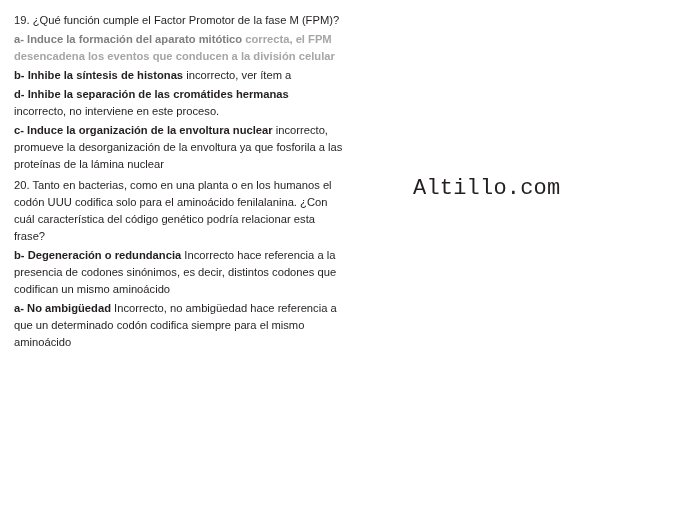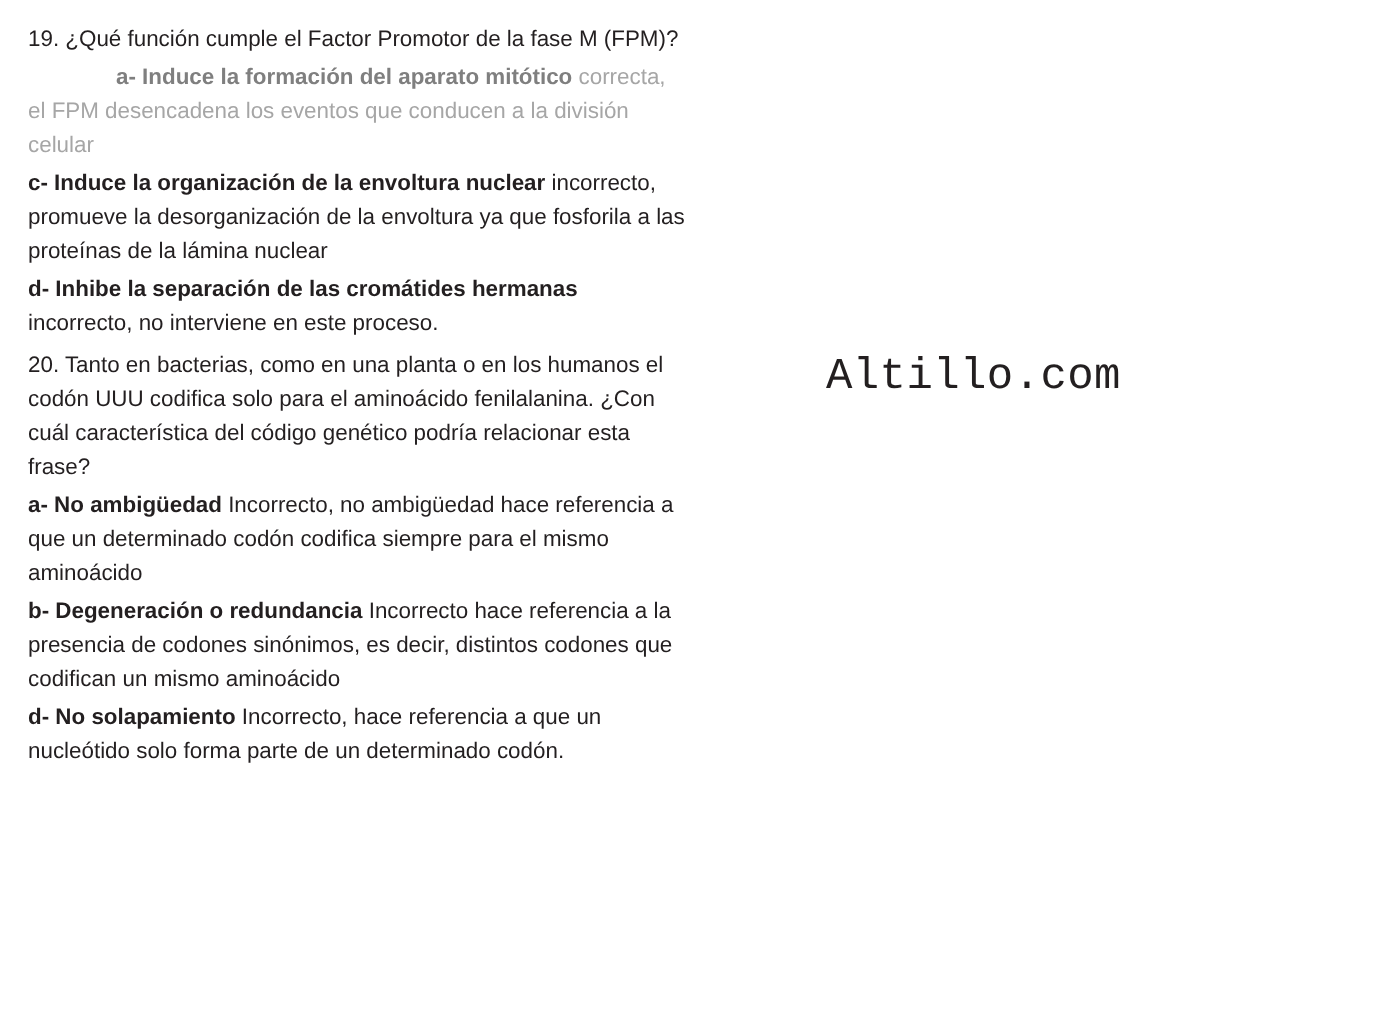--- a/index.html
+++ b/index.html
@@ -41,53 +41,53 @@
     font-weight: bold;
     color: #231f20;
   }
   .ans .fb {
     font-weight: normal;
     color: #231f20;
   }
   .ans.faded .lead {
     color: #7f7f7f;
     font-weight: bold;
-    margin-left: 44px;
   }
   .ans.faded .fb {
     color: #a6a6a6;
   }
   .ans .fb.grey {
     color: #a6a6a6;
+    font-weight: bold;
   }
   #watermark {
     position: absolute;
     left: 413px;
     top: 176px;
     font-size: 22px;
     color: #231f20;
     font-family: Liberation Mono, monospace;
     letter-spacing: 0.2px;
     white-space: nowrap;
   }
 </style>
 </head>
 <body>
 
 <div id="doc">
 
   <div class="qblock">
     <p class="qtitle">19. ¿Qué función cumple el  Factor Promotor de la fase M (FPM)?</p>
     <p class="ans faded"><span class="lead">a- Induce la formación del aparato mitótico</span><span class="fb grey"> correcta, el FPM desencadena los eventos que conducen a la división celular</span></p>
+    <p class="ans"><span class="lead">b- Inhibe la síntesis  de histonas</span><span class="fb"> incorrecto, ver ítem a</span></p>
+    <p class="ans"><span class="lead">d- Inhibe la separación de las cromátides hermanas</span><span class="fb"> incorrecto, no interviene en este proceso.</span></p>
     <p class="ans"><span class="lead">c- Induce  la  organización de la envoltura nuclear</span><span class="fb"> incorrecto, promueve la desorganización de la envoltura ya que fosforila a las proteínas de la lámina nuclear</span></p>
-    <p class="ans"><span class="lead">d- Inhibe la separación de las cromátides hermanas</span><span class="fb"> incorrecto, no interviene en este proceso.</span></p>
   </div>
 
   <div class="qblock">
     <p class="qtitle">20. Tanto en bacterias, como en una planta o en los humanos el codón UUU codifica solo para el aminoácido fenilalanina. ¿Con cuál característica del código genético podría relacionar esta frase?</p>
+    <p class="ans"><span class="lead">b- Degeneración o redundancia</span><span class="fb">  Incorrecto hace referencia a la presencia de codones sinónimos, es decir, distintos codones que codifican un mismo aminoácido</span></p>
     <p class="ans"><span class="lead">a- No ambigüedad</span><span class="fb"> Incorrecto, no ambigüedad hace referencia a que un determinado codón codifica siempre para el mismo aminoácido</span></p>
-    <p class="ans"><span class="lead">b- Degeneración o redundancia</span><span class="fb">  Incorrecto hace referencia a la presencia de codones sinónimos, es decir, distintos codones que codifican un mismo aminoácido</span></p>
-    <p class="ans"><span class="lead">d- No solapamiento</span><span class="fb"> Incorrecto, hace referencia a que un nucleótido solo forma parte de un determinado codón.</span></p>
   </div>
 
 </div>
 
 <div id="watermark">Altillo.com</div>
 
 </body></html>

